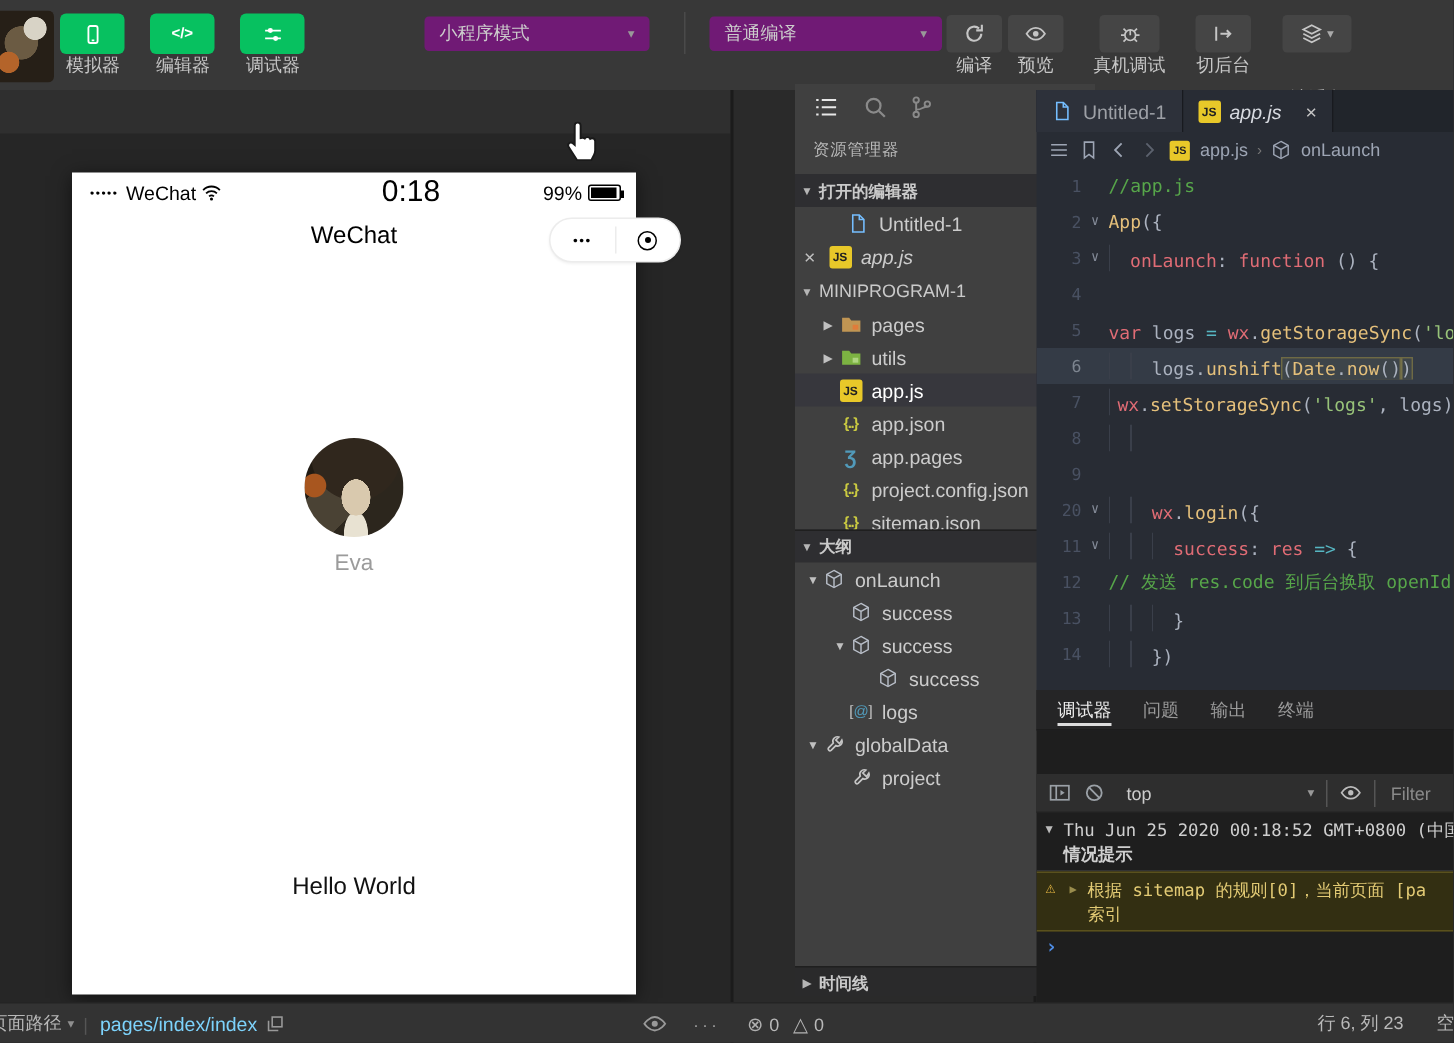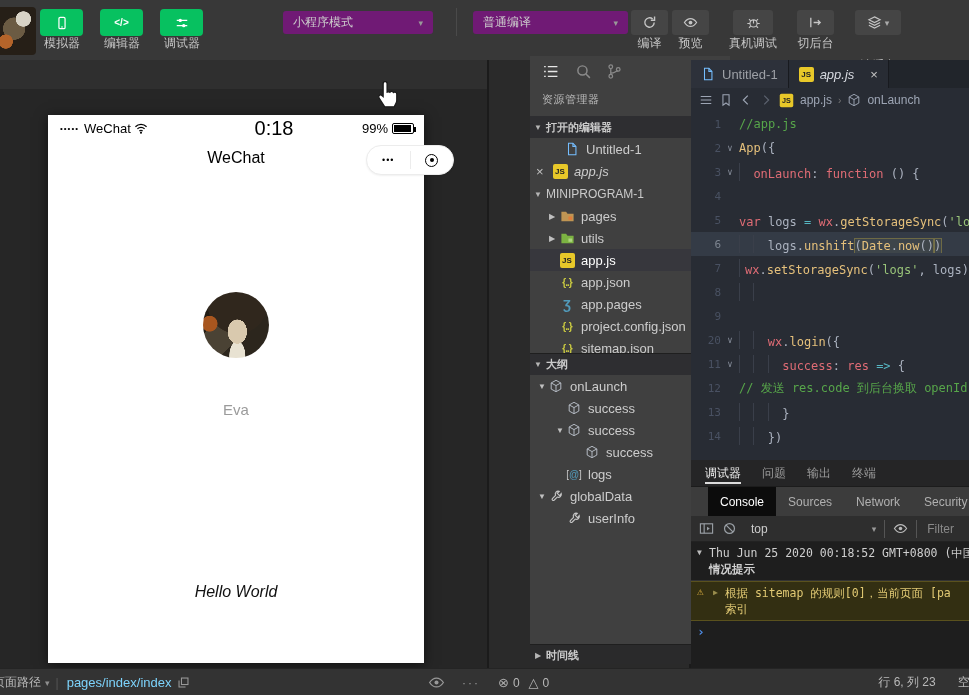--- a/index.html
+++ b/index.html
@@ -58,22 +58,22 @@
   #capsule .target b { width:13px; height:13px; border:1.5px solid #000; border-radius:50%;
     display:flex; align-items:center; justify-content:center; }
   #capsule .target b i { width:4.5px; height:4.5px; background:#000; border-radius:50%; display:block; }
   #p-avatar { left:155px; top:177px; width:66px; height:66px; border-radius:50%; overflow:hidden;
     background:
       radial-gradient(ellipse 16px 20px at 52% 60%, #d9c9ae 0 60%, transparent 61%),
       radial-gradient(circle at 10% 48%, #a8561f 0 11%, transparent 12%),
       radial-gradient(ellipse at 52% 97%, #e8e2d2 0 16%, transparent 17%),
       radial-gradient(circle at 52% 18%, #30271d 0 46%, transparent 47%),
       linear-gradient(135deg, #211b13 0 32%, #4a4234 32% 62%, #2c261d 62%); }
-  #p-username { left:0; top:252px; width:376px; text-align:center; font-size:15px; color:#9b9b9b;margin-top:34px; }
-  #p-hello { left:0; top:468px; width:376px; text-align:center; font-size:16px; color:#111;font-style:italic; }
+  #p-username { left:0; top:252px; width:376px; text-align:center; font-size:15px; color:#9b9b9b; }
+  #p-hello { left:0; top:468px; width:376px; text-align:center; font-size:16px; color:#111; }
 
   
   #cursor { left:374px; top:80px; width:28px; height:30px; z-index:50; }
 
   
   #statusbar { left:0; top:668px; width:969px; height:27px; background:#333;
     border-top:1px solid #242424; color:#b9b9b9; font-size:12px; }
   #sb-left { left:0; top:0; width:487px; height:27px; display:flex; align-items:center; overflow:hidden; }
   #sb-pagepath { margin-left:-7px; white-space:nowrap; color:#b9b9b9; }
   #sb-left .caret { font-size:9px; color:#8f8f8f; margin:0 6px 0 4px; }
@@ -503,21 +503,21 @@
           <span class="lbl">globalData</span>
         </div>
         <div class="row">
           <span style="width:26px;flex:none;"></span>
           <span class="arr"></span>
           <span class="ric">
             <svg viewBox="0 0 16 16" width="13" height="13" fill="none" stroke="#c5c5c5" stroke-width="1.4">
               <path d="M13.8 4.2a3.6 3.6 0 0 1-4.9 4.5L5 12.6a1.5 1.5 0 0 1-2.1-2.1l3.9-3.9a3.6 3.6 0 0 1 4.5-4.9L8.9 4.1l3 3z"></path>
             </svg>
           </span>
-          <span class="lbl">userInfo</span>
+          <span class="lbl">project</span>
         </div>
       </div>
 
     <div class="sec-head abs" id="timeline-head">
       <span class="arr">▶</span>
       <span>时间线</span>
     </div>
   </div>
 
   <div id="editor" class="abs">
@@ -579,33 +579,20 @@
       </div>
   </div>
 
   <div id="dbg" class="abs">
     <div id="dbg-tabs" class="abs">
         <span class="dtab active">调试器</span>
         <span class="dtab">问题</span>
         <span class="dtab">输出</span>
         <span class="dtab">终端</span>
       </div>
-    <div id="devtools-row" class="abs">
-      <svg viewBox="0 0 16 16" fill="none" stroke="#9aa0a6" stroke-width="1.2">
-          <path d="M2 2.5h12v7.5H9.5"></path>
-          <path d="M5.5 6.5l3.2 7.5 1.3-3 3-1.3z" fill="#9aa0a6" stroke="none"></path>
-        </svg>
-      <span class="dvsep"></span>
-      <span id="dv-tabs" style="display:flex;height:29px;align-items:center;">
-          <span class="dvtab active">Console</span>
-          <span class="dvtab">Sources</span>
-          <span class="dvtab">Network</span>
-          <span class="dvtab">Security</span>
-        </span>
-    </div>
     <div id="con-toolbar" class="abs">
       <svg viewBox="0 0 16 16" fill="none" stroke="#9aa0a6" stroke-width="1.2">
           <rect x="1.5" y="3" width="13" height="10"></rect>
           <path d="M5.5 3v10"></path>
           <path d="M8.5 6l3 2-3 2z" fill="#9aa0a6" stroke="none"></path>
         </svg>
       <svg viewBox="0 0 16 16" fill="none" stroke="#9aa0a6" stroke-width="1.3">
           <circle cx="8" cy="8" r="5.3"></circle>
           <path d="M4.4 4.4l7.2 7.2"></path>
         </svg>

